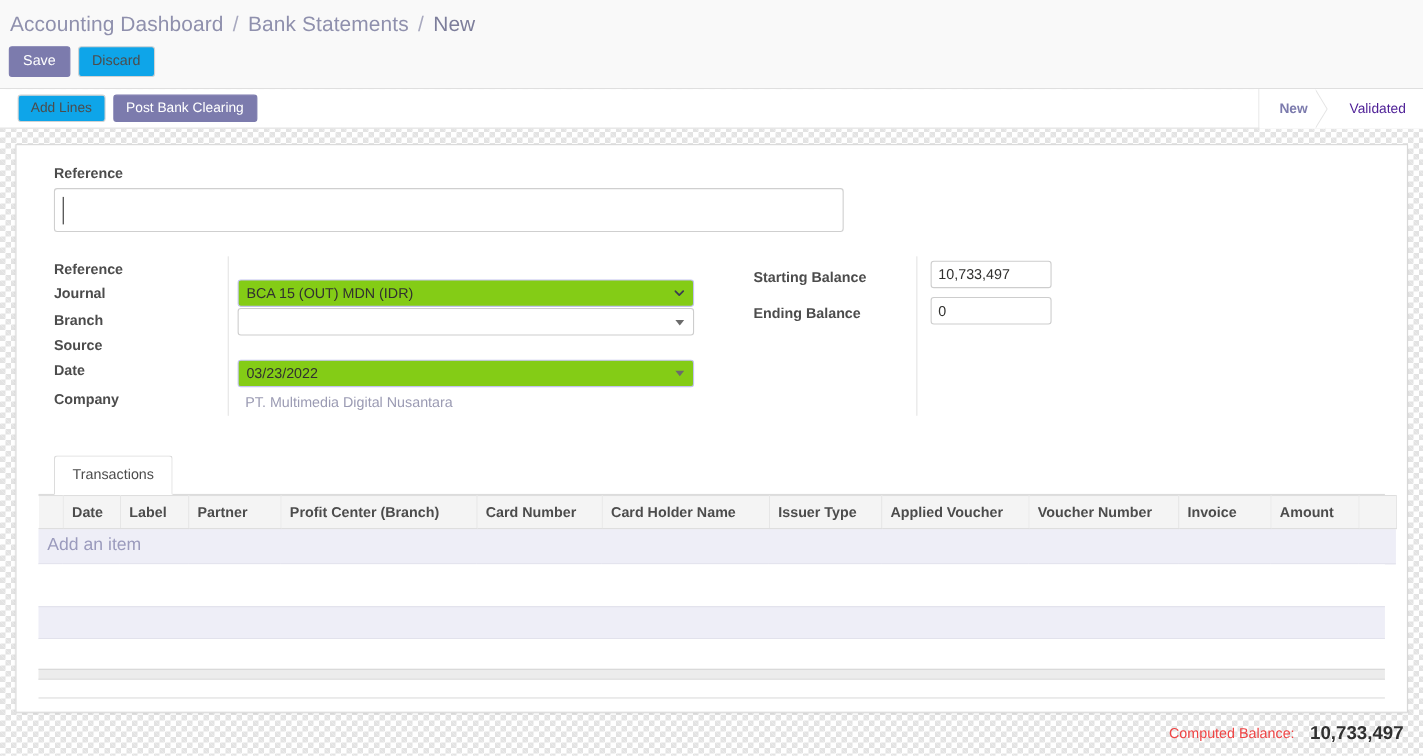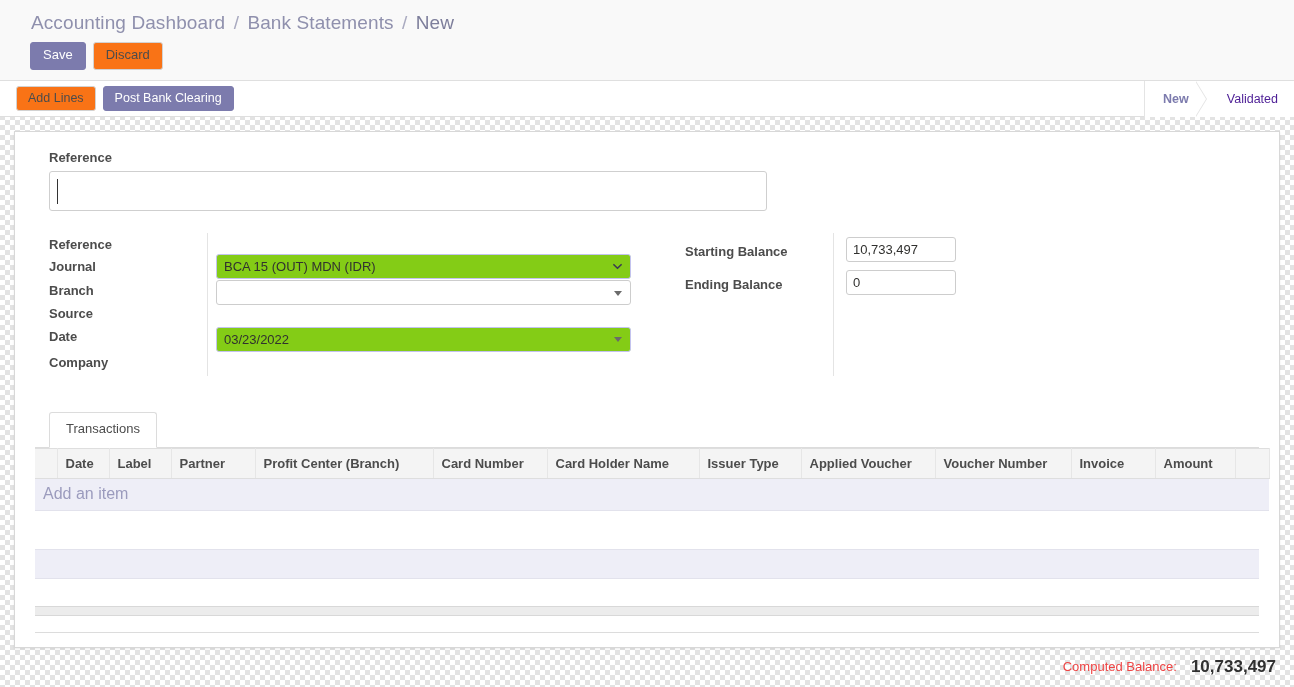--- a/index.html
+++ b/index.html
@@ -19,21 +19,21 @@
     background-position: 0 0, 5px 5px;
     font-size: 13px;
     color: #4c4c4c;
   }
 
   
   .top-panel {
     background: #f9f9f9;
     border-bottom: 1px solid #dfdfdf;
     height: 81px;
-    padding: 6px 16px 0 30px;
+    padding: 6px 16px 0 8px;
     position: relative;
   }
   .breadcrumb {
     font-size: 19px;
     color: #8f90ad;
     padding: 6px 0 4px 1px;
     white-space: nowrap;
     letter-spacing: .1px;
   }
   .breadcrumb .crumb-link { color: #8f90ad; cursor: pointer; }
@@ -49,21 +49,21 @@
     line-height: 1.15;
     cursor: pointer;
     white-space: nowrap;
   }
   .btn-primary {
     background: #7c7bad;
     border: 1px solid #7c7bad;
     color: #ffffff;
   }
   .btn-default {
-    background: #f97316;
+    background: #0ea5e9;
     border: 1px solid #d2d2d2;
     color: #4c4c4c;
   }
 
   
   .status-row {
     background: #ffffff;
     border-bottom: 1px solid #dfdfdf;
     height: 36px;
     display: flex;
@@ -383,20 +383,23 @@
               <span></span>
               <span class="tri-small"></span>
             </div>
           </div>
           <div style="height:20px;"></div>
           <div class="fld-line" style="height:26px;">
             <div class="ctl highlight">
               <span>03/23/2022</span>
               <span class="tri-small"></span>
             </div>
+          </div>
+          <div class="fld-line" style="height:26px;">
+            <div class="company-val">PT. Multimedia Digital Nusantara</div>
           </div>
         </div>
       </div>
 
       <div class="group group-right">
         <div class="group-col-labels">
           <div class="field-label bal-lbl">Starting Balance</div>
           <div class="field-label bal-lbl">Ending Balance</div>
         </div>
         <div class="group-col-fields">

